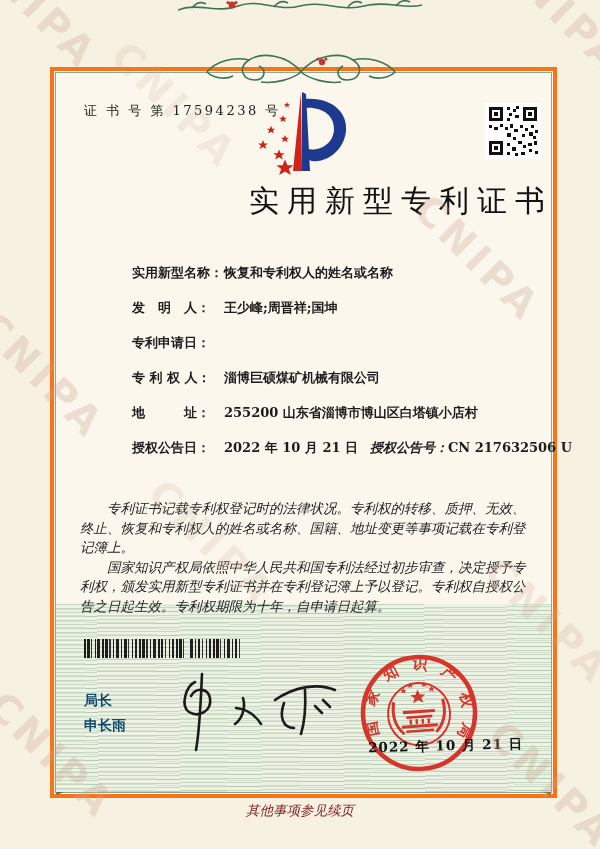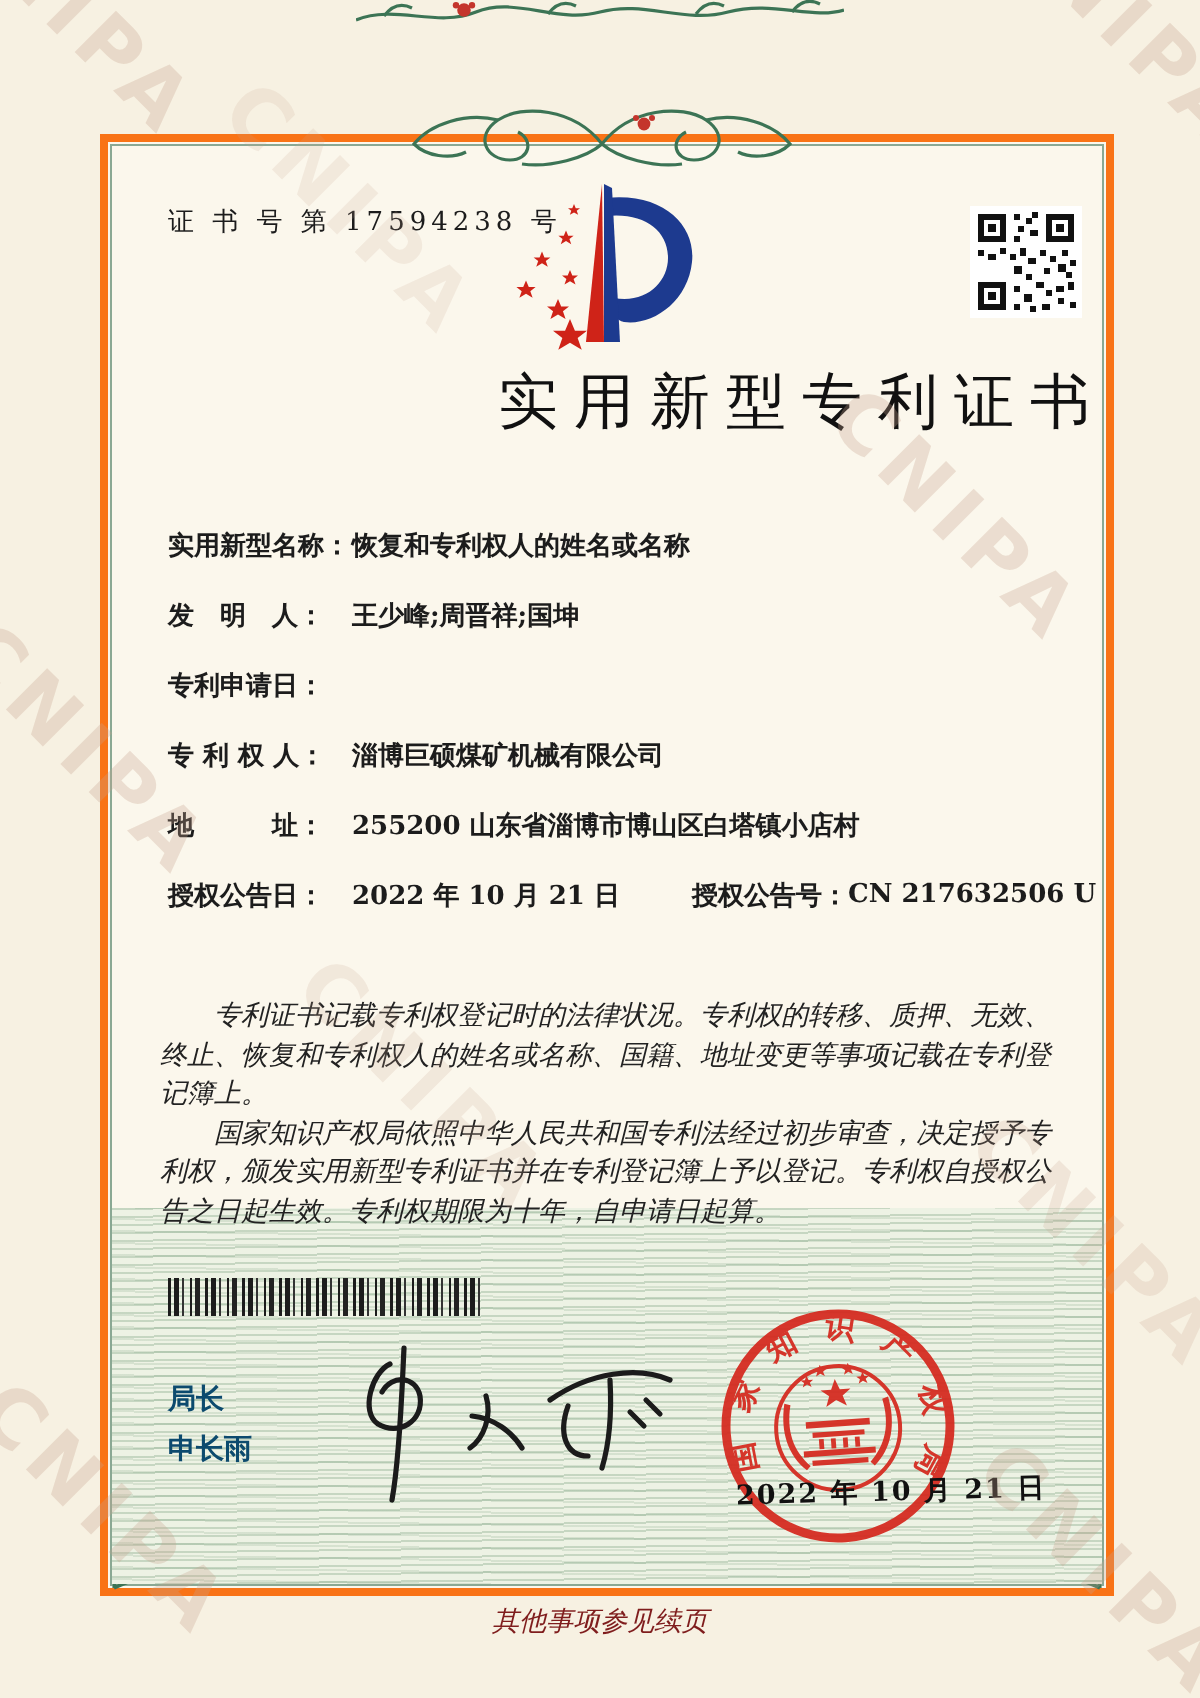--- a/index.html
+++ b/index.html
@@ -34,22 +34,22 @@
   }
   .certno{position:absolute;left:30px;top:31px;font-size:13px;letter-spacing:2.5px;}
   .logo{position:absolute;left:198px;top:18px;}
   .qr{position:absolute;left:431px;top:32px;}
   .title{
     position:absolute;left:0;top:110px;width:100%;text-align:right;
     font-size:30px;font-weight:normal;letter-spacing:8px;color:#111;
   }
   .fields{position:absolute;left:30px;top:184px;width:450px;}
   .frow{display:flex;align-items:center;height:35px;font-size:13px;font-weight:600;white-space:nowrap;}
-  .flabel{flex:none;width:92px;}
-  .grant-right{margin-left:36px;}
+  .flabel{flex:none;width:92px;margin-left:48px;}
+  .grant-right{margin-left:12px;font-style:italic;}
   .bodytext{position:absolute;left:26px;top:428px;width:452px;}
   .bodytext p{
     margin:0;font-size:13.5px;line-height:19.5px;text-indent:2em;
     font-style:italic;color:#222;
   }
   .barcode{
     position:absolute;left:30px;top:568px;width:158px;height:19px;
     background:repeating-linear-gradient(90deg,
       #1c1c1c 0 1.5px,transparent 1.5px 3px,
       #1c1c1c 3px 5.5px,transparent 5.5px 7px,

